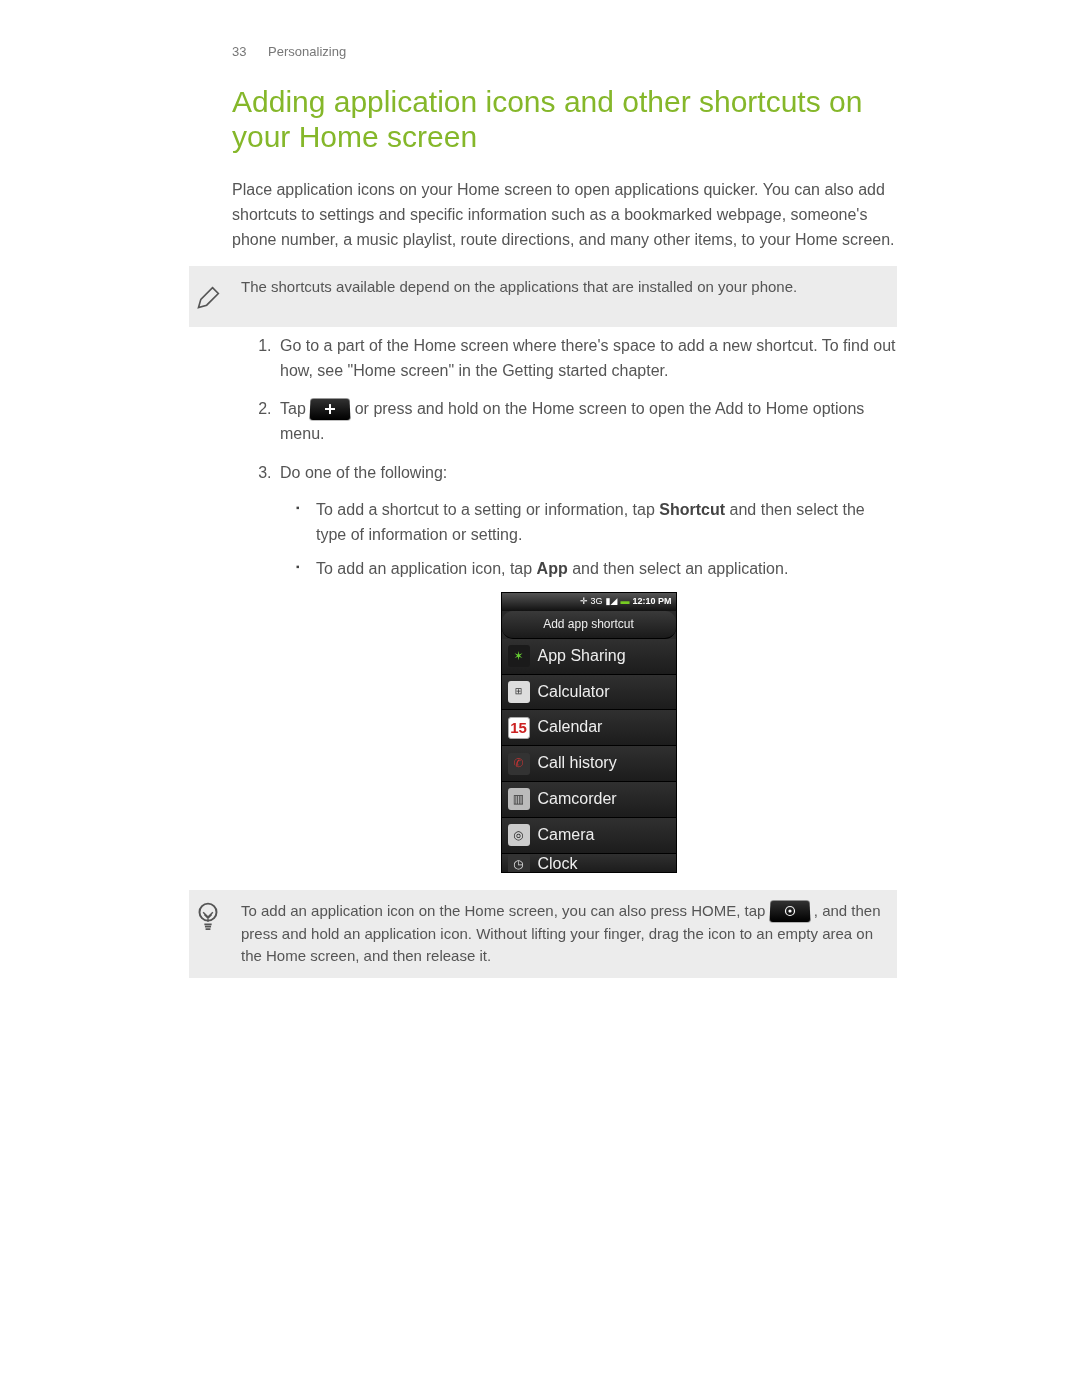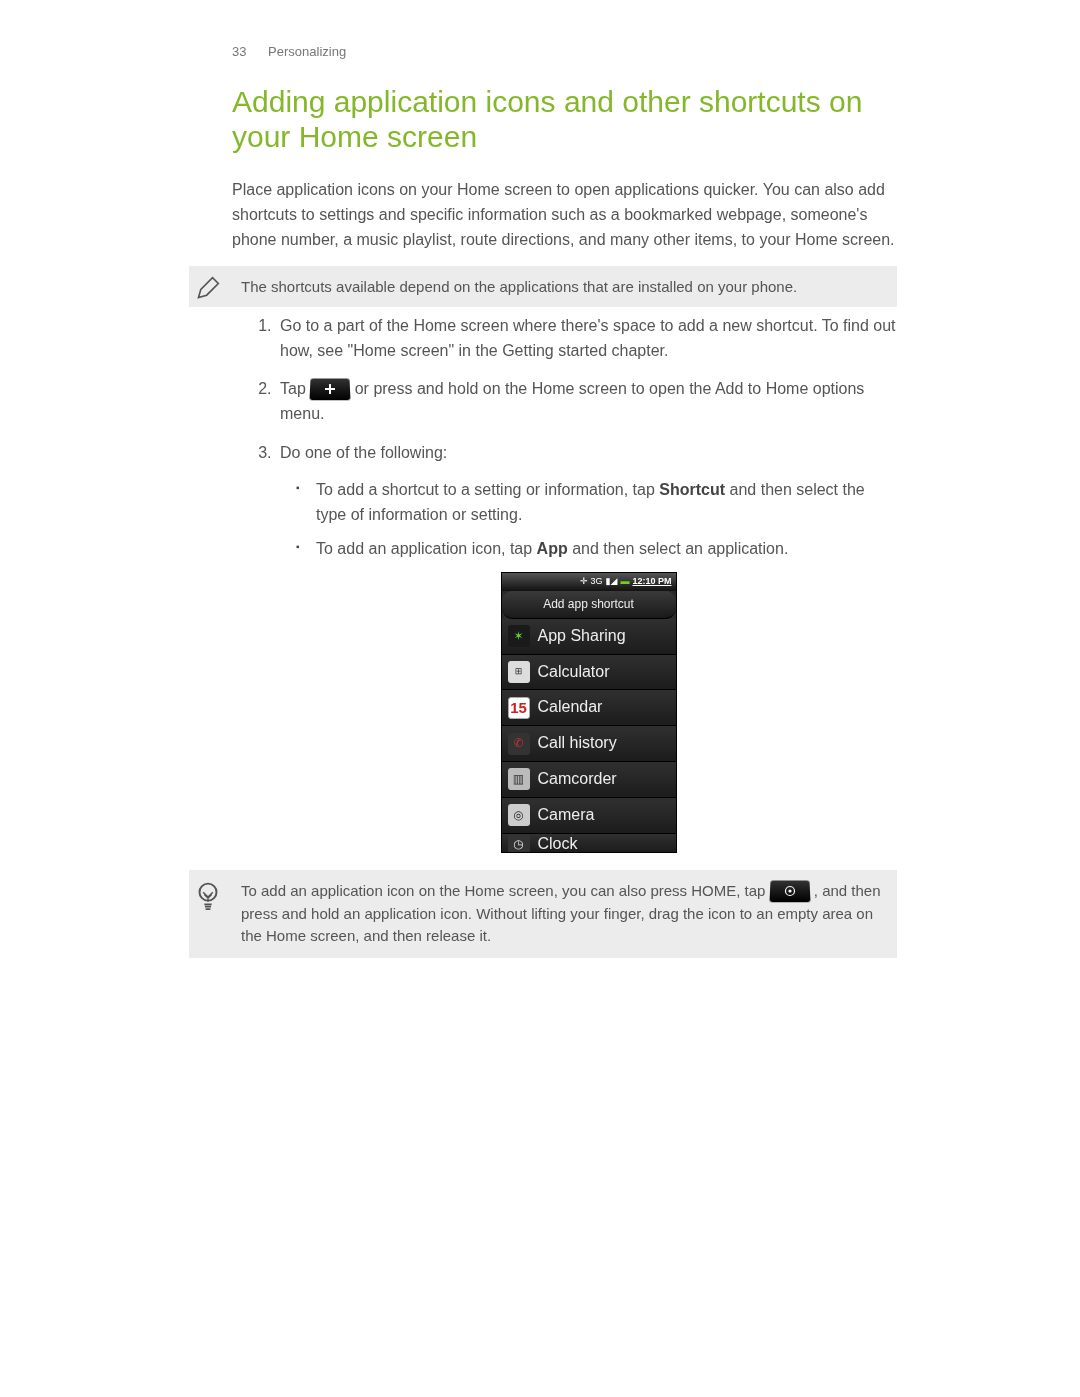--- a/index.html
+++ b/index.html
@@ -30,21 +30,21 @@
   p.intro {
     font-size: 16px;
     line-height: 1.55;
     color: #555;
     margin-bottom: 14px;
   }
   .callout {
     position: relative;
     background: #ececec;
     margin-left: -43px;
-    padding: 10px 16px 8px 52px;
+    padding: 10px 16px 28px 52px;
     font-size: 15px;
     color: #555;
     display: flex;
     align-items: flex-start;
   }
   .callout-icon {
     position: absolute;
     left: 4px;
     top: 50%;
     transform: translateY(-50%);
@@ -112,21 +112,21 @@
     background: linear-gradient(to bottom,#555,#111);
     color: #fff;
     font-size: 9px;
     padding: 2px 4px;
     text-align: right;
     display: flex;
     justify-content: flex-end;
     align-items: center;
     gap: 3px;
   }
-  .statusbar .time { font-weight: bold; text-decoration: underline; }
+  .statusbar .time { font-weight: bold; }
   .phone-title {
     background: linear-gradient(to bottom,#3a3a3a,#1a1a1a);
     color: #eee;
     font-size: 12px;
     text-align: center;
     padding: 4px 0;
     border-bottom: 1px solid #000;
     border-radius: 11px;
   }
   .app-row {

